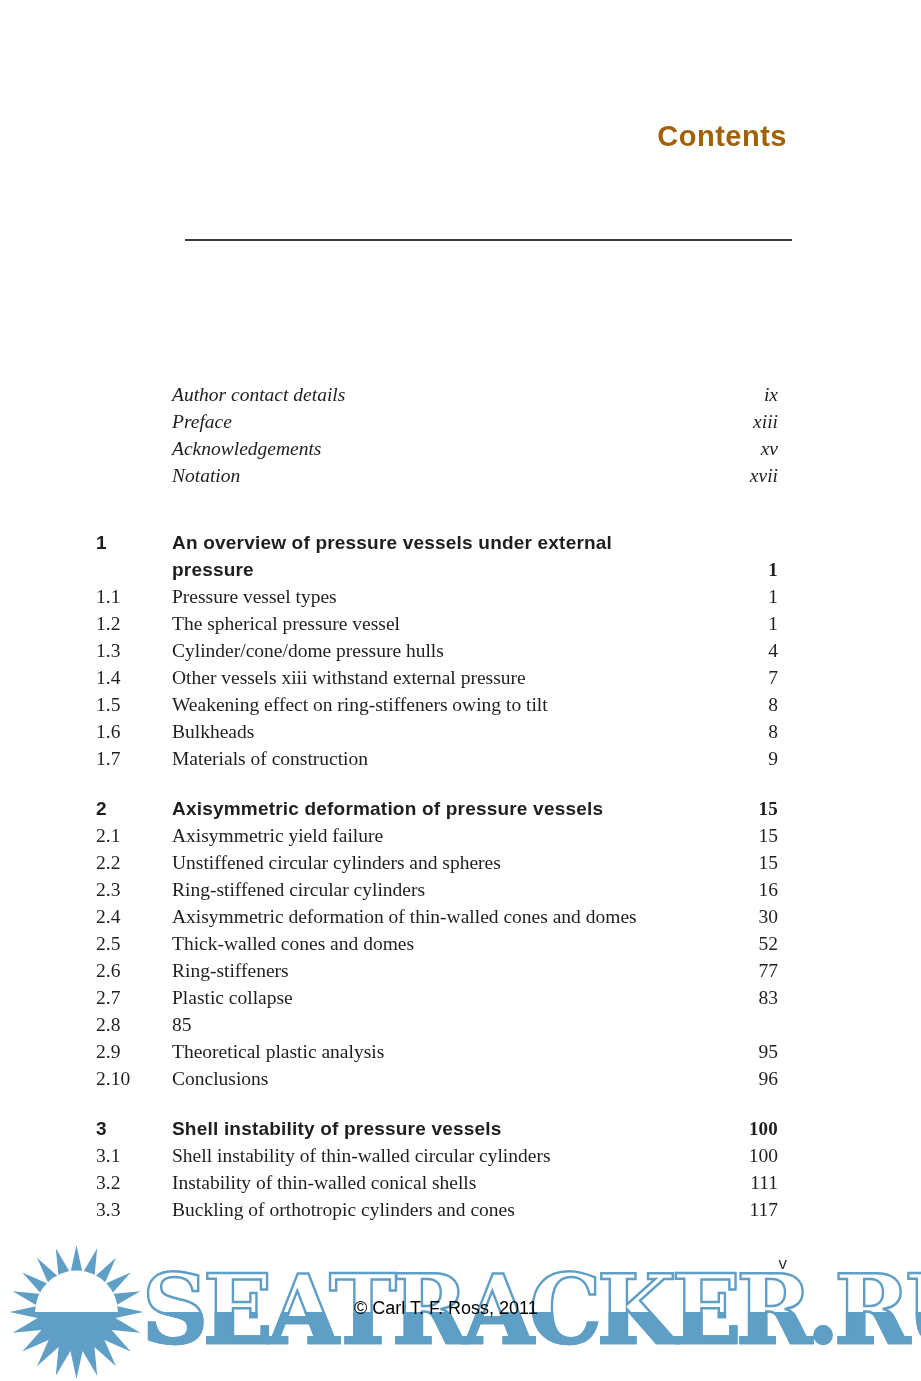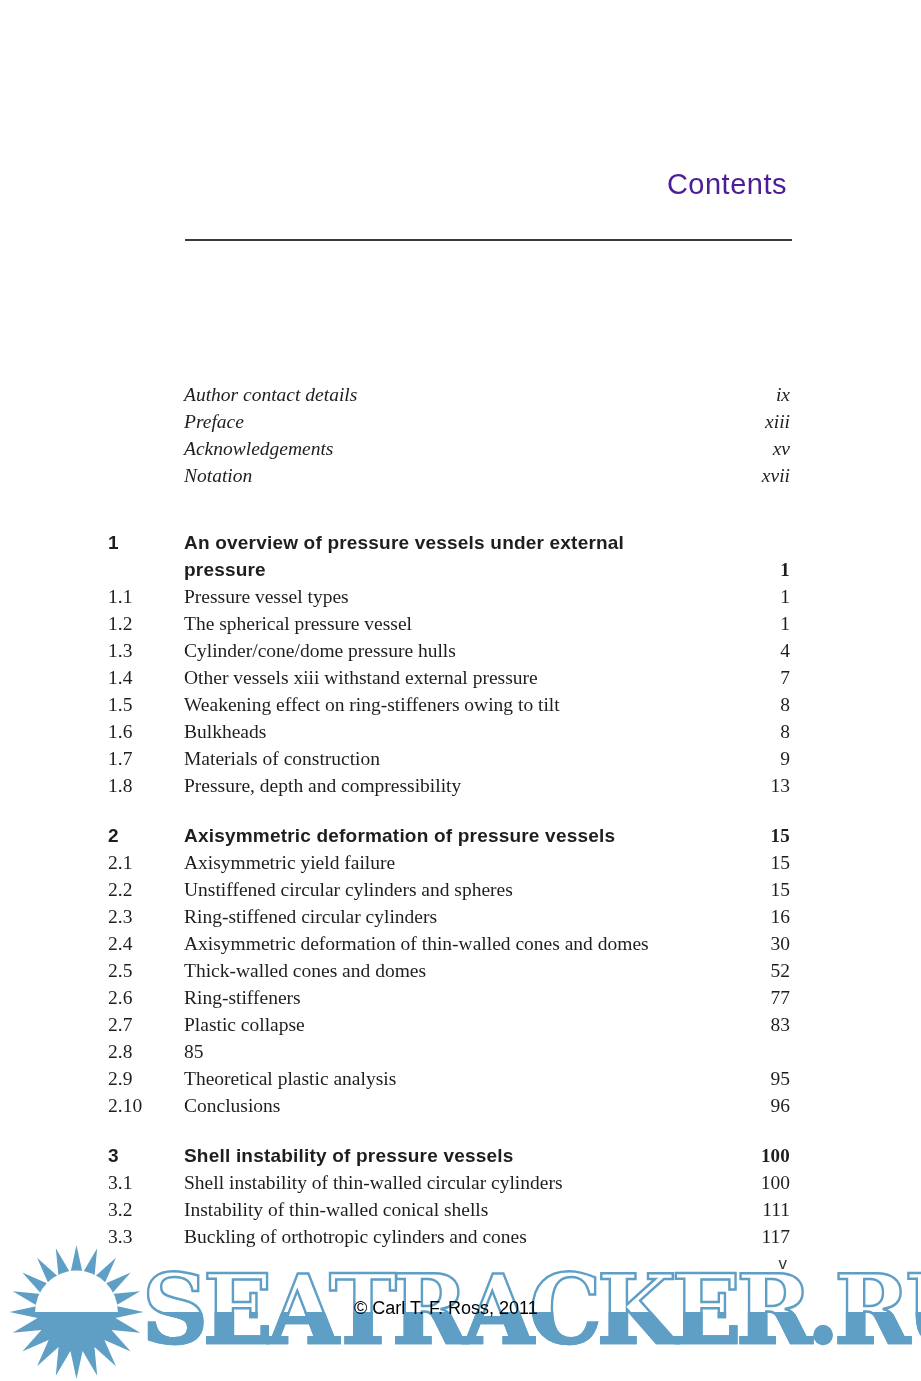--- a/index.html
+++ b/index.html
@@ -15,36 +15,35 @@
     background: #ffffff;
     overflow: hidden;
   }
 
   
   .contents-title {
     position: absolute;
     top: 120px; right: 134px;
     font-family: "Liberation Sans", sans-serif;
     font-size: 29px;
-    font-weight: 400;
-    color: #4c1d95;
+    font-weight: 700;
+    color: #a16207;
     letter-spacing: 0.5px;
-    margin-top: 48px;
   }
   .contents-rule {
     position: absolute;
     top: 239px; left: 185px;
     width: 607px; height: 2px;
     background: #3c3c3c;
   }
 
   
   .toc {
     position: absolute;
-    top: 381px; left: 108px;
+    top: 381px; left: 96px;
     width: 682px;
   }
   .row {
     display: grid;
     grid-template-columns: 76px 1fr max-content;
     align-items: end;
     line-height: 27px;
   }
   .row .num { align-self: start; }
   .row .pg { text-align: left; font-family: Liberation Serif, serif; }
@@ -174,25 +173,20 @@
       <div class="row sec">
         <span class="num">1.6</span>
         <span class="title">Bulkheads</span>
         <span class="pg">8</span>
       </div>
       <div class="row sec">
         <span class="num">1.7</span>
         <span class="title">Materials of construction</span>
         <span class="pg">9</span>
       </div>
-      <div class="row sec">
-        <span class="num">1.8</span>
-        <span class="title">Pressure, depth and compressibility</span>
-        <span class="pg">13</span>
-      </div>
     </div>
 
     <div class="group-2">
       <div class="row head">
         <span class="num">2</span>
         <span class="title">Axisymmetric deformation of pressure vessels</span>
         <span class="pg">15</span>
       </div>
       <div class="row sec">
         <span class="num">2.1</span>

